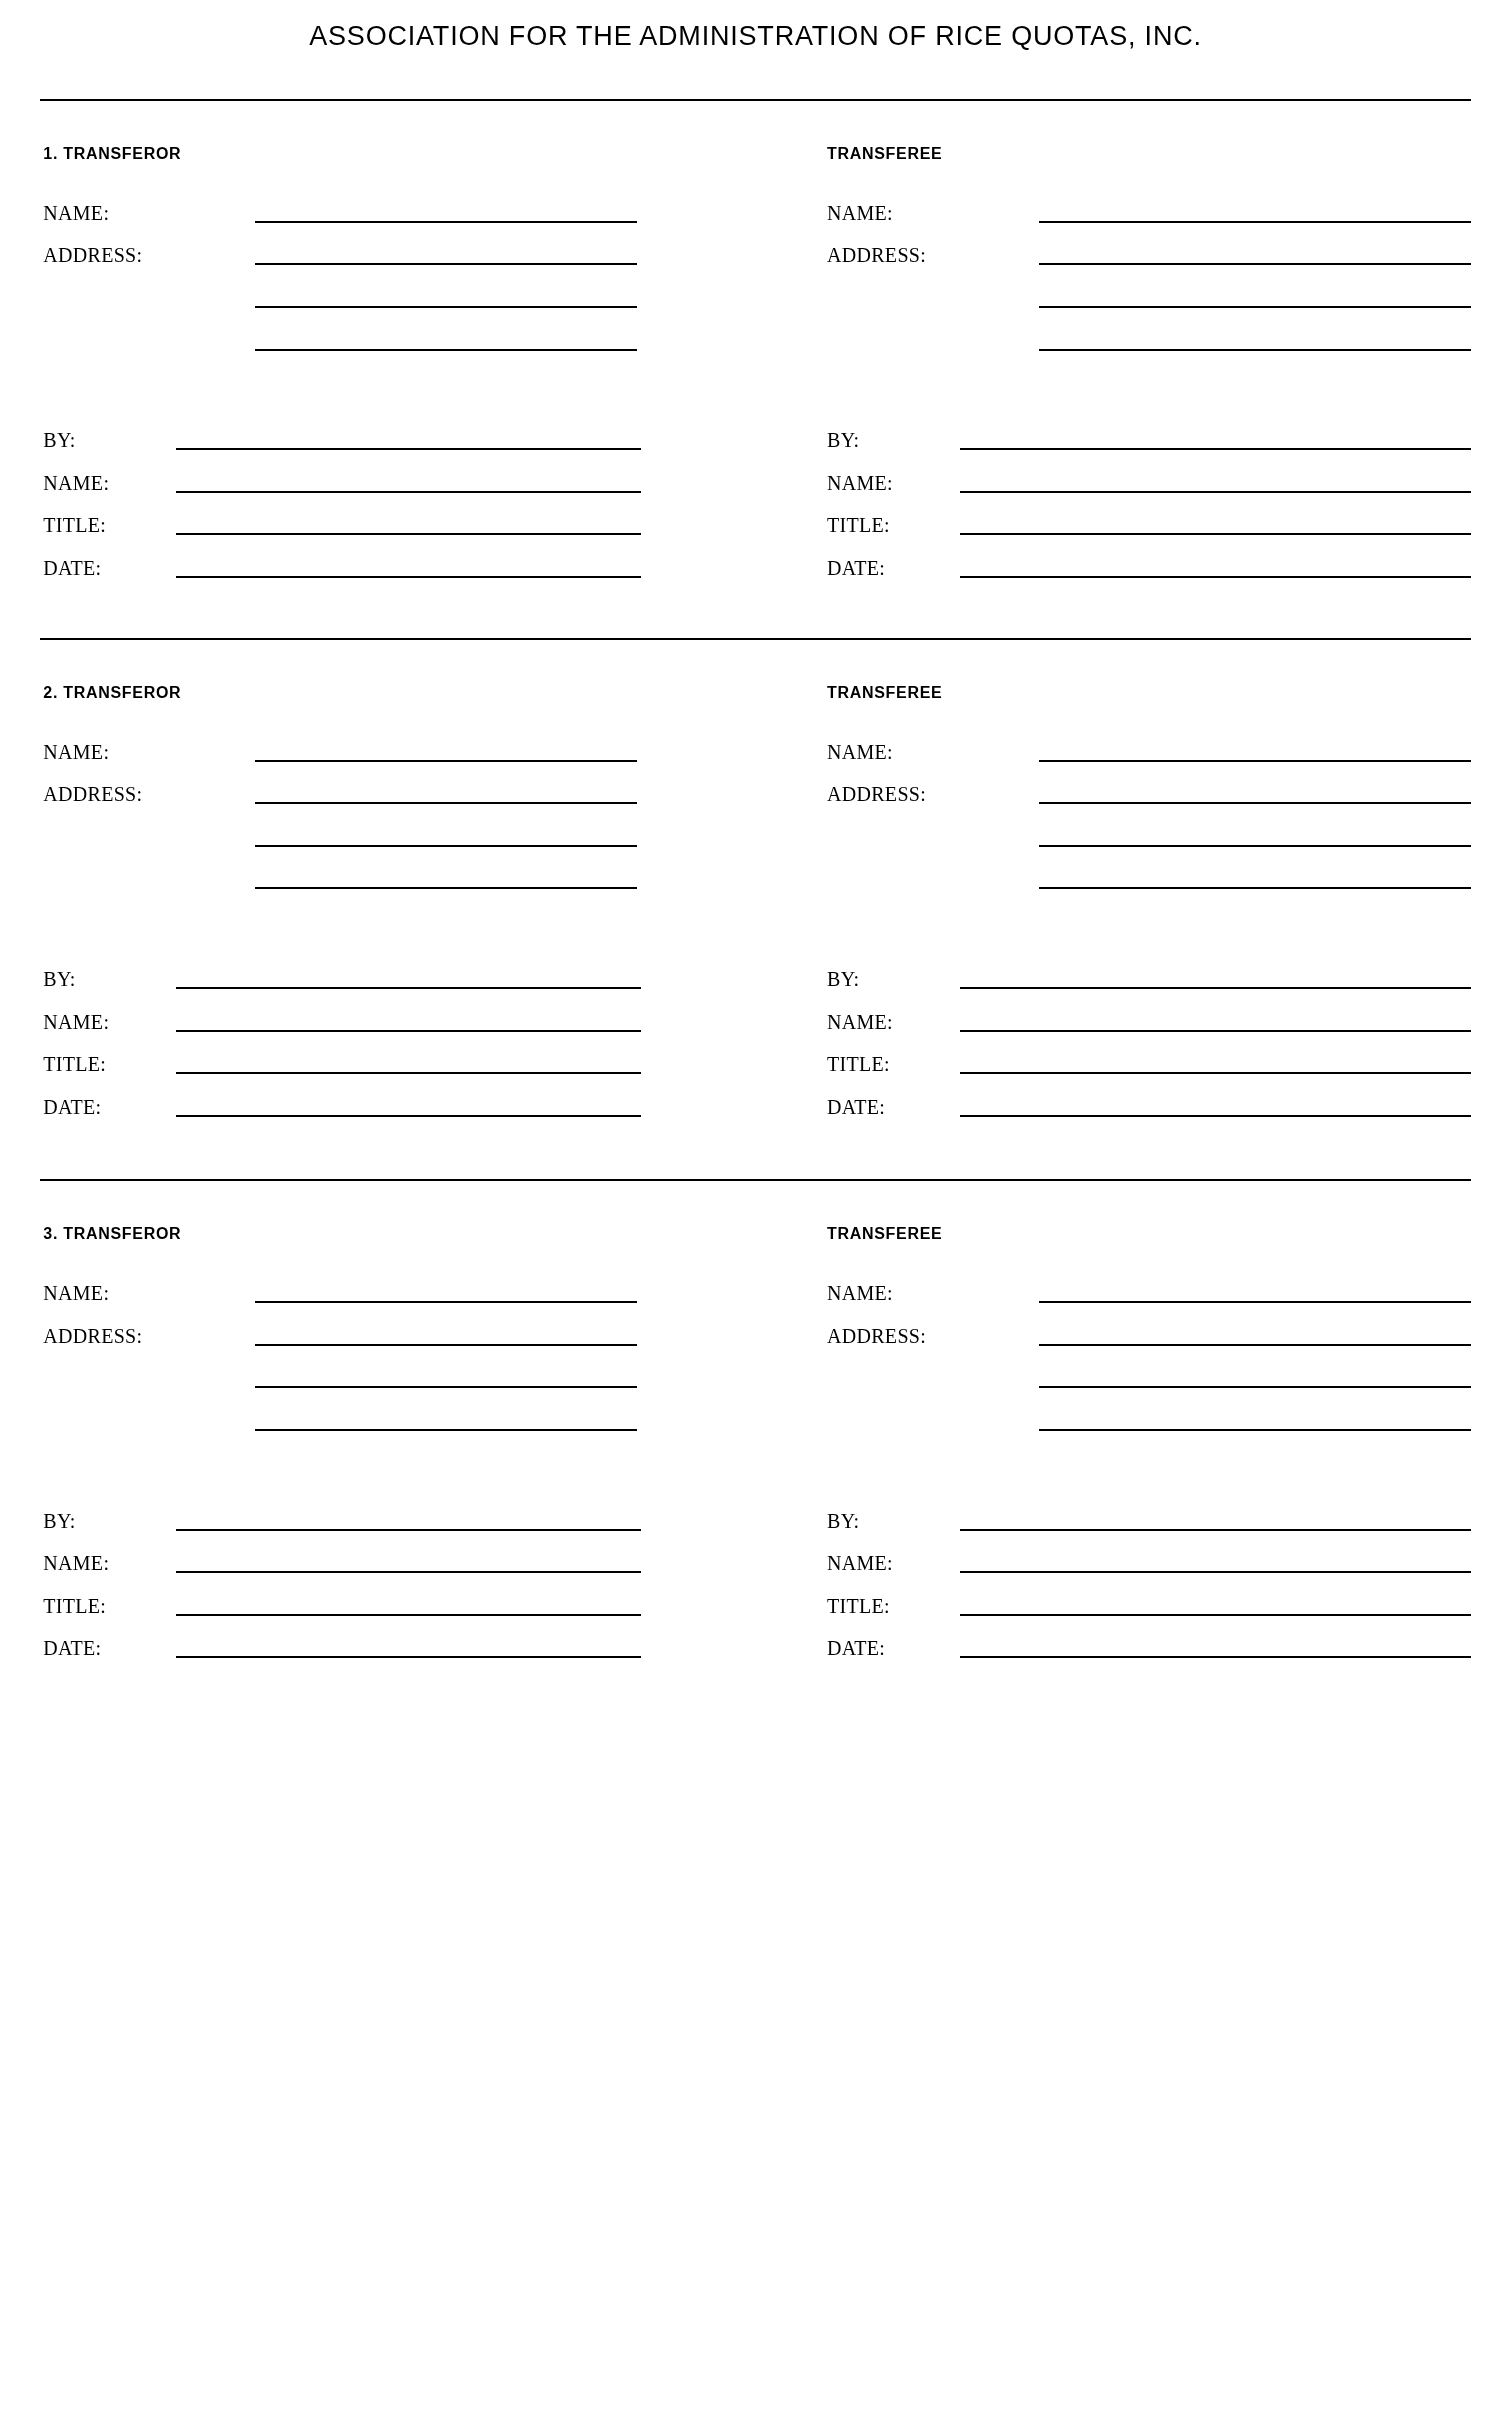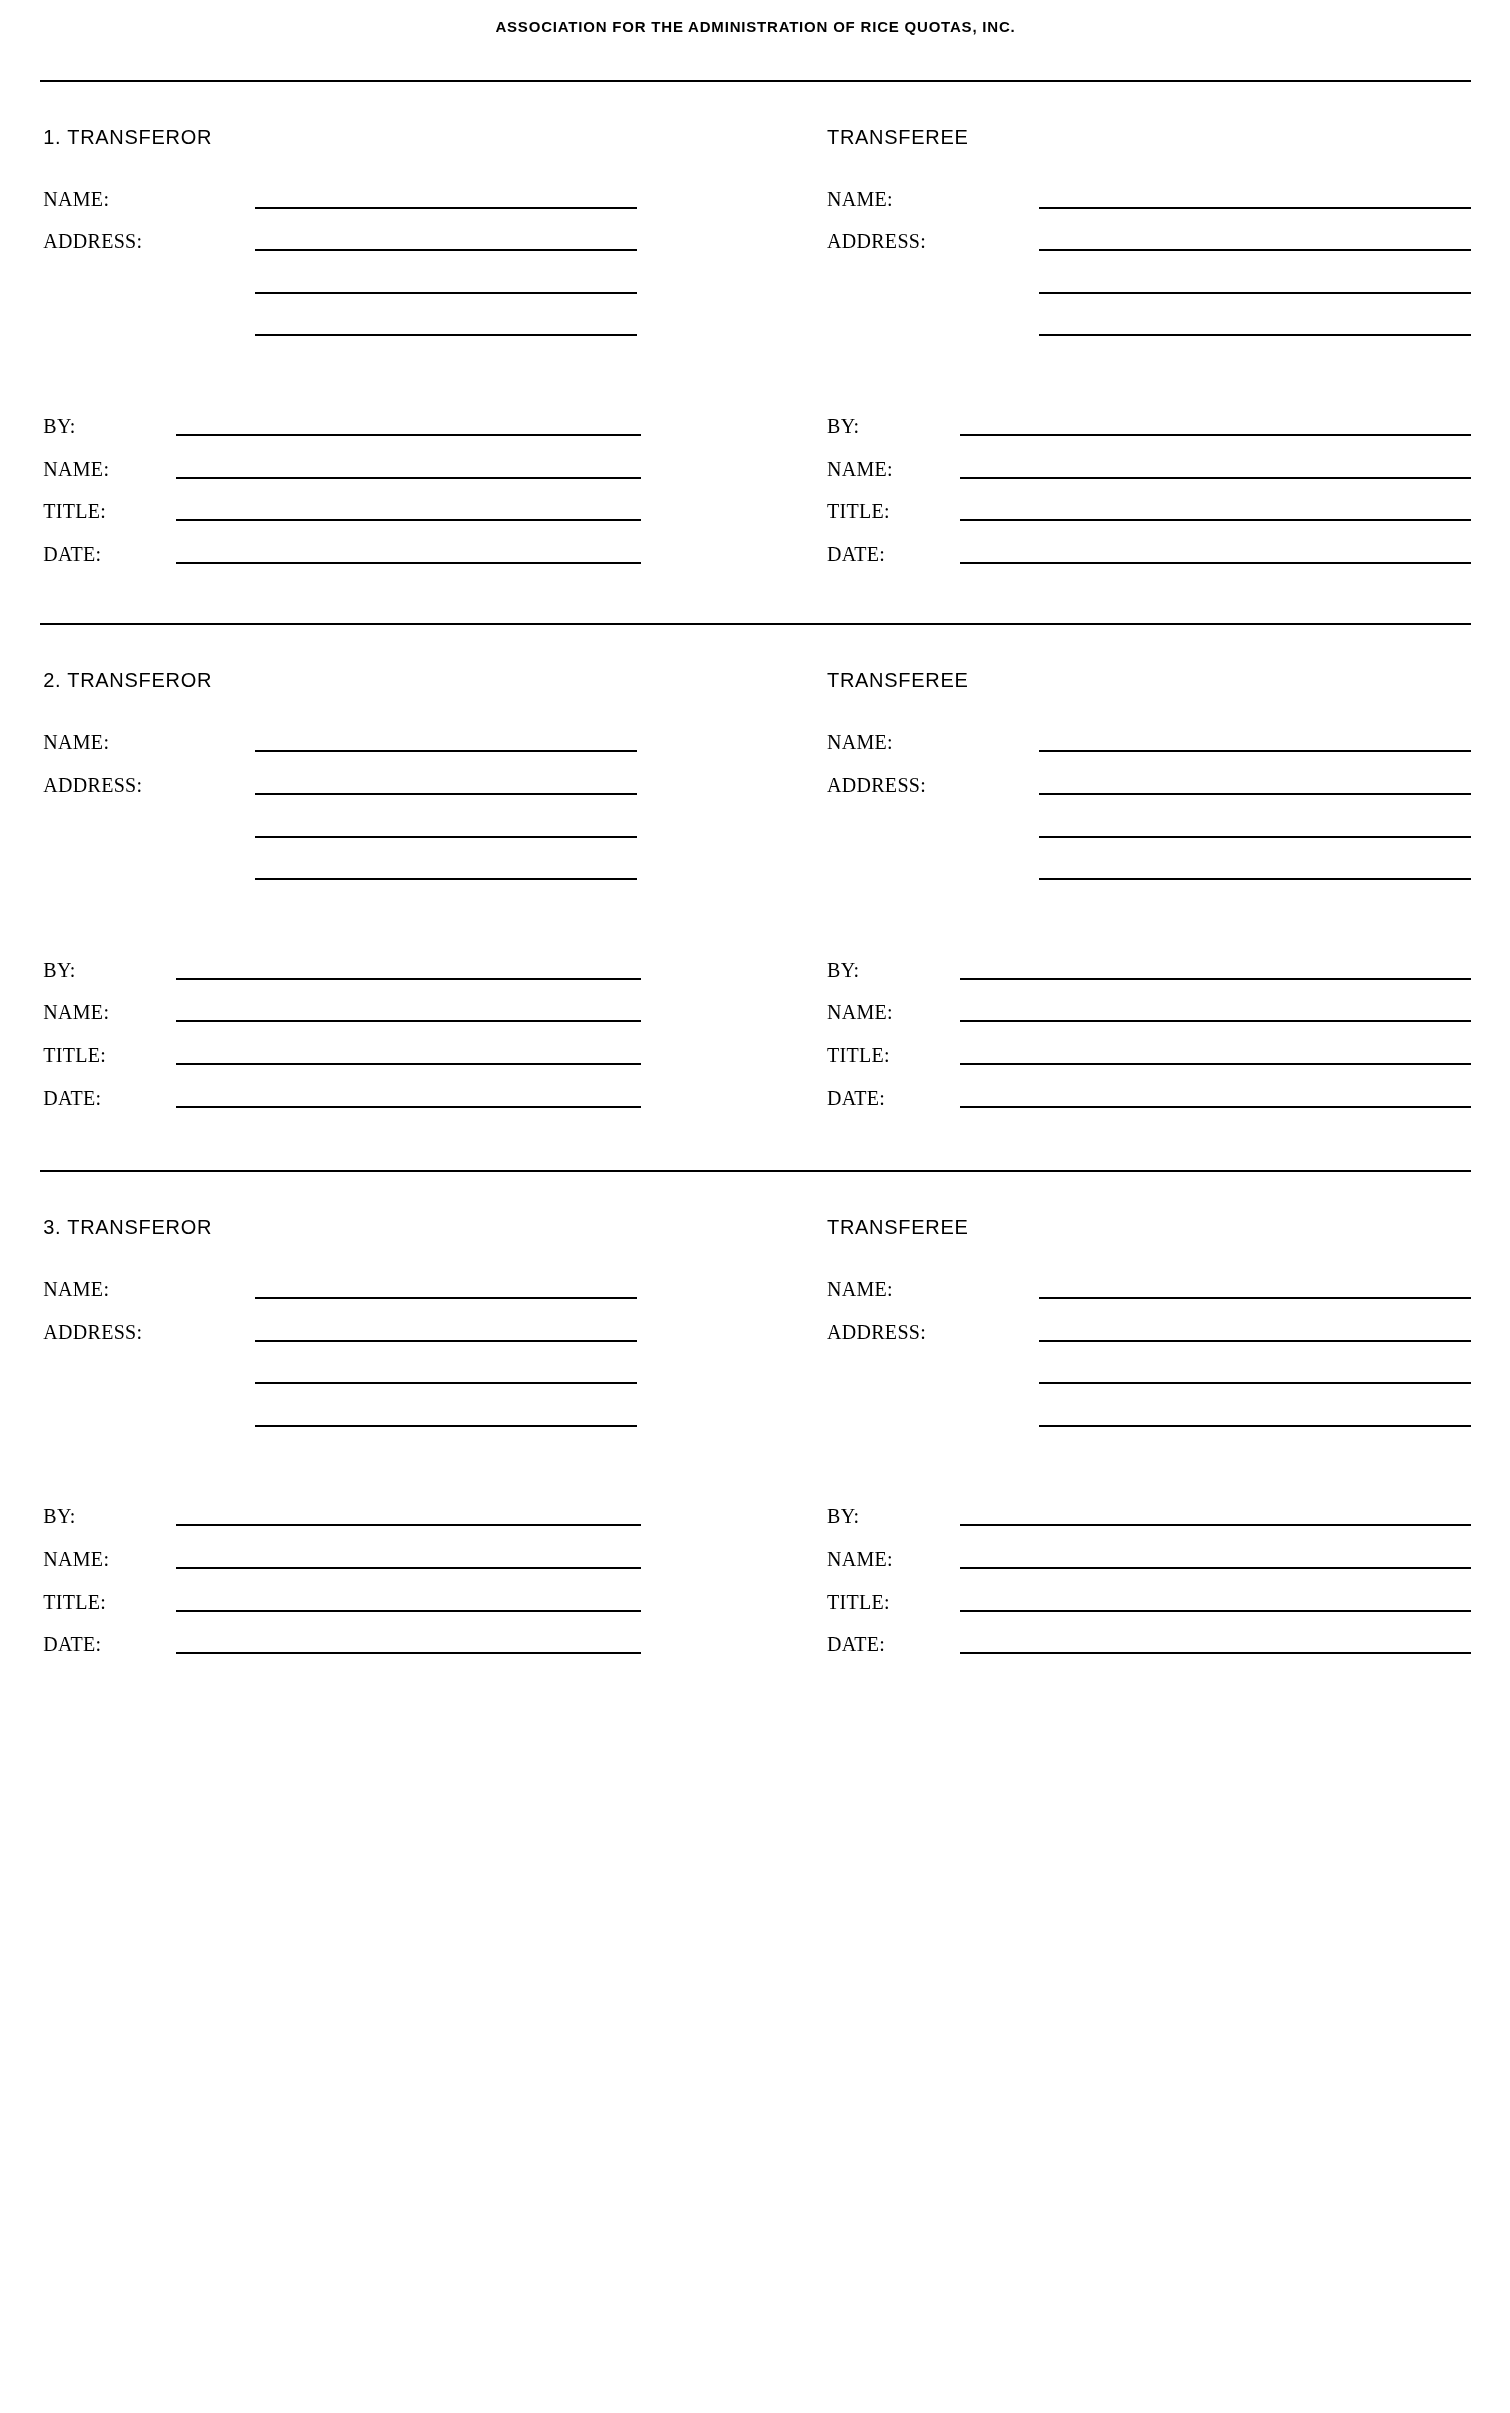--- a/index.html
+++ b/index.html
@@ -14,22 +14,22 @@
   .page {
     width: 1511px;
     height: 2413px;
     box-sizing: border-box;
     padding: 14.6px 40px 0 40px;
     position: relative;
     background: #ffffff;
   }
   .doc-title {
     text-align: center;
-    font-weight: bold;
-    font-size: 15px;
+    font-weight: normal;
+    font-size: 27px;
     letter-spacing: 0.8px;
     line-height: 1.6;
   }
   .doc-title .line2 {
     margin-top: 4px;
   }
   .hrule {
     border: none;
     border-top: 2.7px solid #000;
     margin: 0;
@@ -49,22 +49,22 @@
     box-sizing: border-box;
   }
   .col-left {
     width: 817px;
     padding-left: 3.3px;
   }
   .col-right {
     width: 654px;
   }
   .party-heading {
-    font-weight: normal;
-    font-size: 20px;
+    font-weight: bold;
+    font-size: 16px;
     letter-spacing: 0.7px;
     margin: 0 0 32px 0;
     white-space: nowrap;
   }
   .field-row {
     display: flex;
     align-items: flex-end;
     margin-bottom: 10.6px;
     height: 32px;
   }

